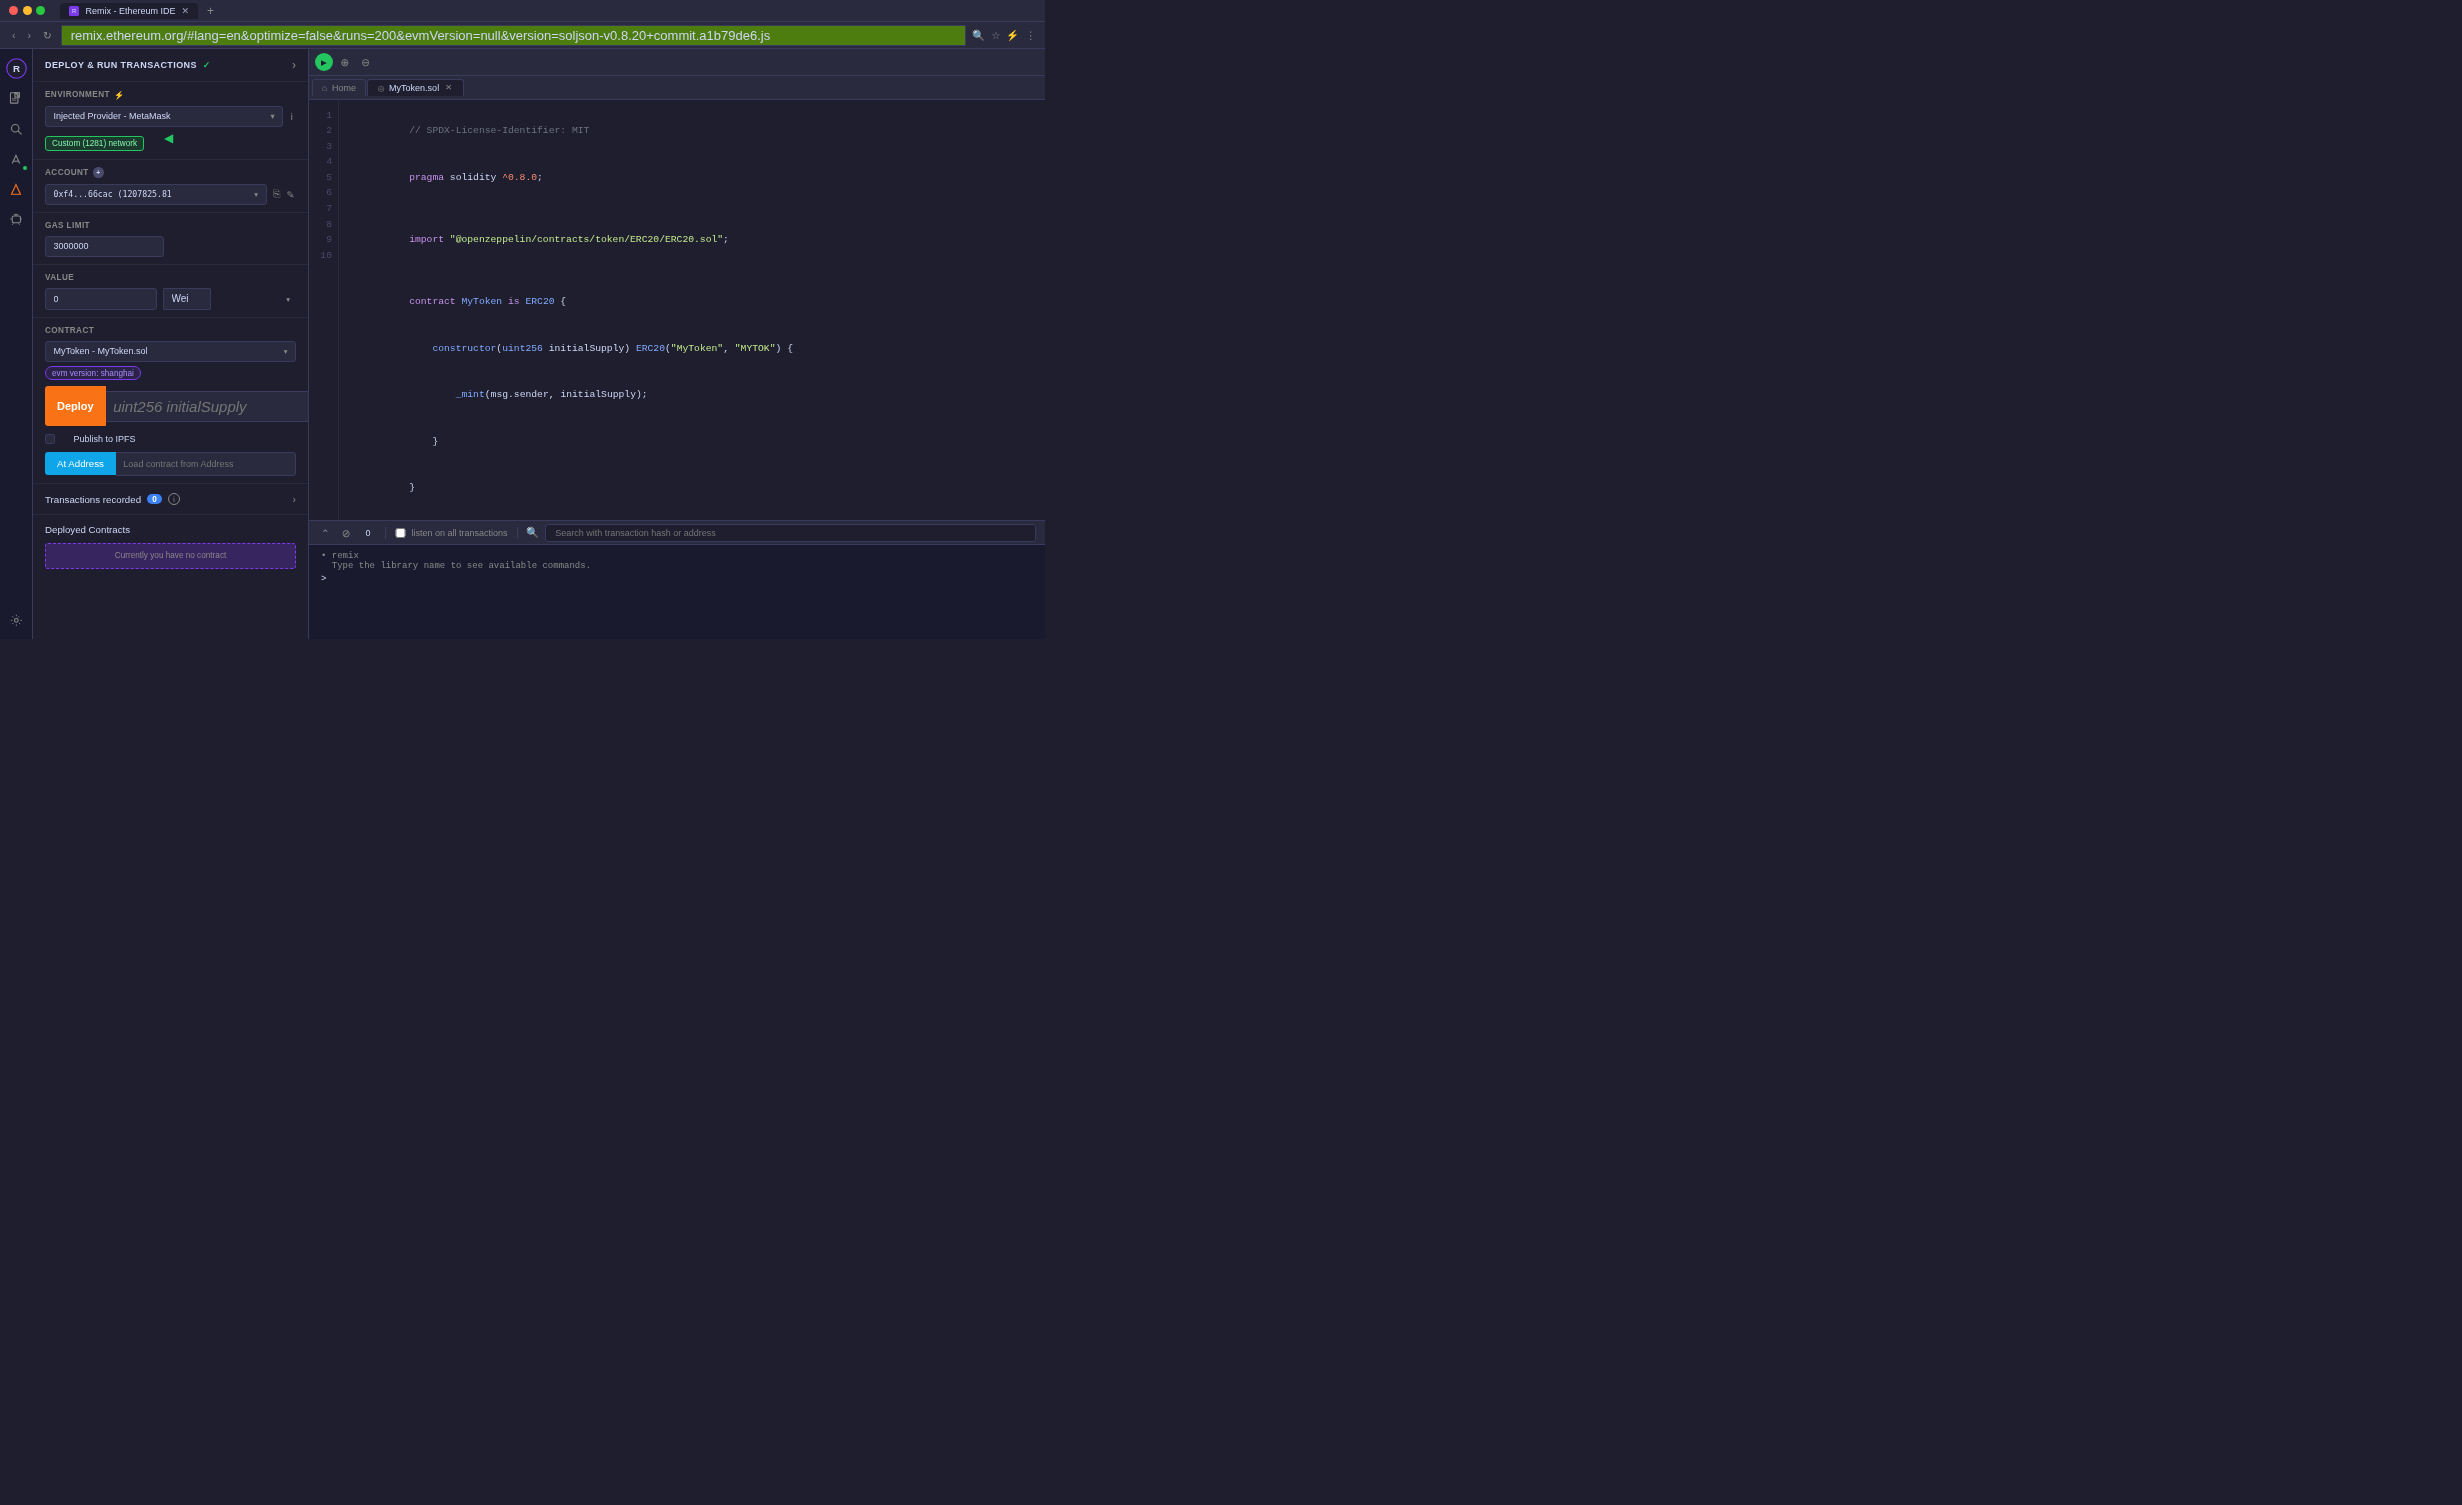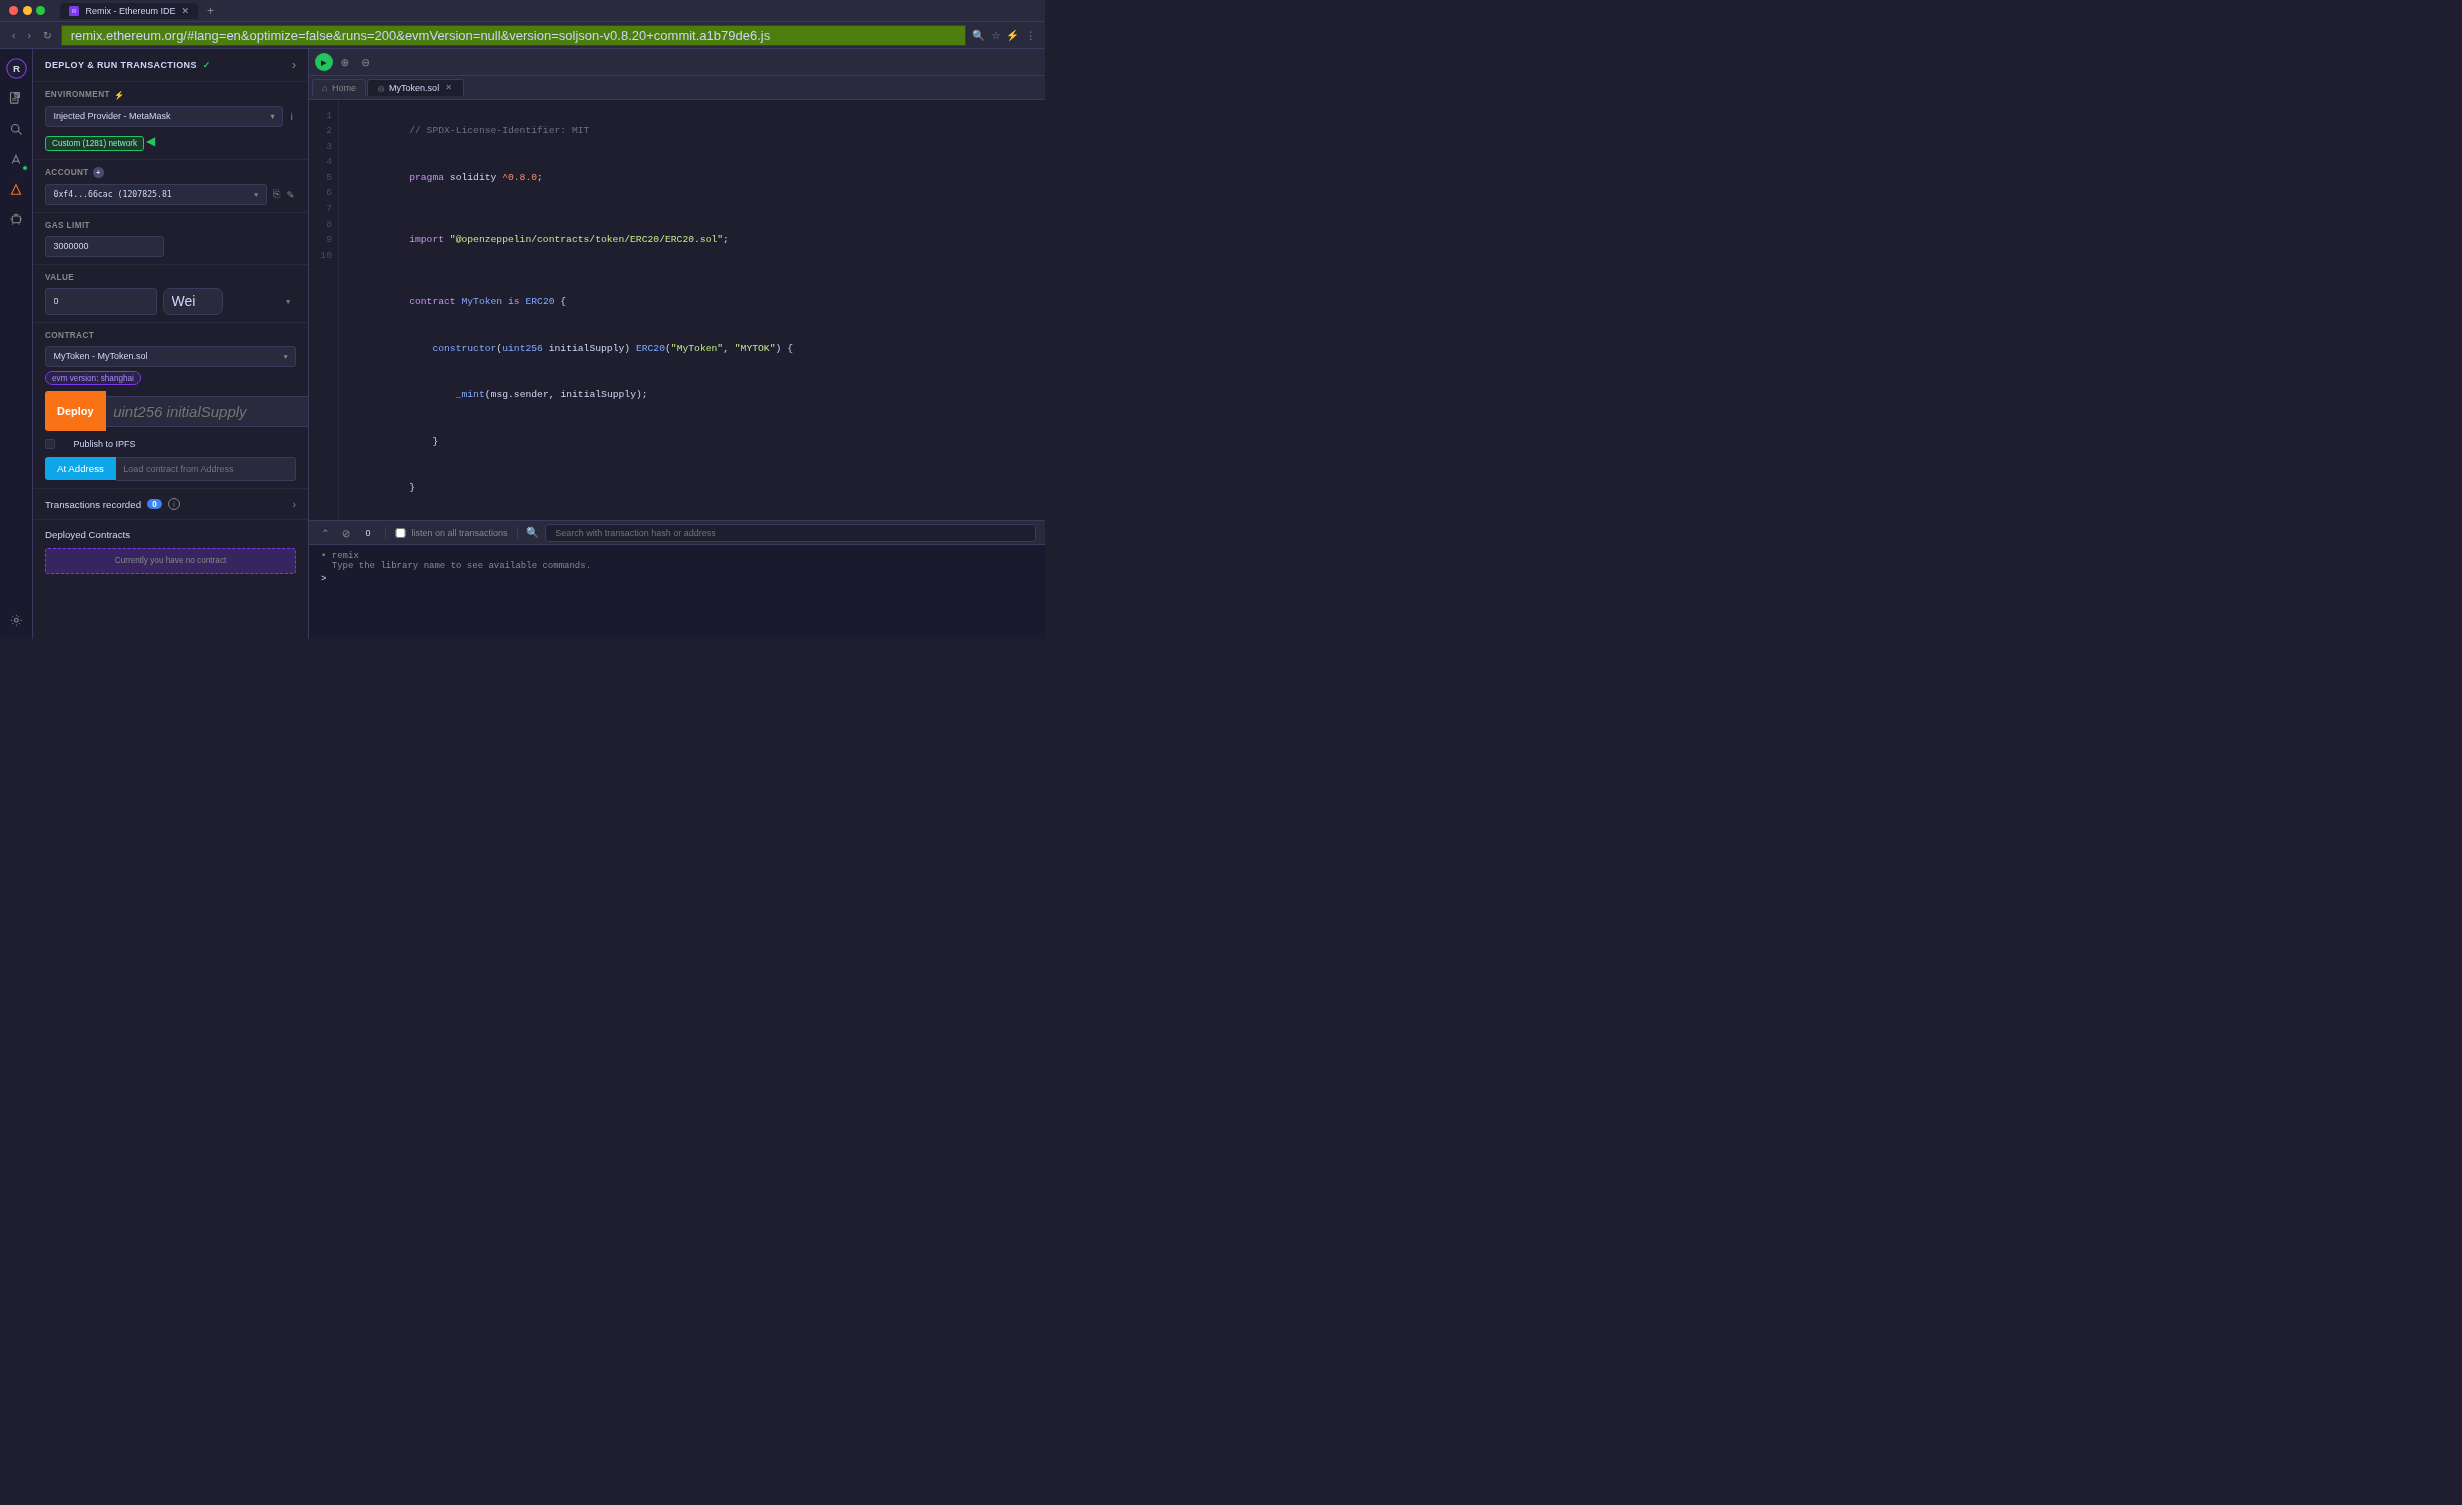--- a/index.html
+++ b/index.html
@@ -233,24 +233,24 @@
       border: 0.7px solid #3a3a5c;
       border-radius: 3px;
       padding: 4.5px 7.5px;
       color: #cdd6f4;
       font-size: 9px;
     }
     .wei-select {
       flex: 1;
       background: #2a2a3e;
       border: 0.7px solid #3a3a5c;
-      border-radius: 7px;
+      border-radius: 1px;
       padding: 4.5px 7.5px;
       color: #cdd6f4;
-      font-size: 14px;
+      font-size: 10px;
       appearance: none;
       cursor: pointer;
     }
     .select-wrapper {
       position: relative;
       flex: 1;
     }
     .select-wrapper::after {
       content: '▾';
       position: absolute;
@@ -711,21 +711,21 @@
         <span>ENVIRONMENT</span>
         <span style="color:#888;cursor:pointer">⚡</span>
       </div>
       <div style="display:flex;align-items:center;gap:4.5px">
         <div class="env-dropdown">
           <span class="env-dropdown-text">Injected Provider - MetaMask</span>
           <span class="env-dropdown-icon">▾</span>
         </div>
         <button class="env-info-btn">ℹ</button>
       </div>
-      <div style="display:flex;align-items:center;gap:2px;margin-top:4.5px">
+      <div style="display:flex;align-items:flex-start;gap:20px;margin-top:4.5px">
         <div class="custom-network-badge">
           <span>Custom (1281) network</span>
         </div>
         <span class="arrow-indicator">◀</span>
       </div>
     </div>
 
     <div class="section">
       <div class="section-label">
         <span>ACCOUNT</span>

